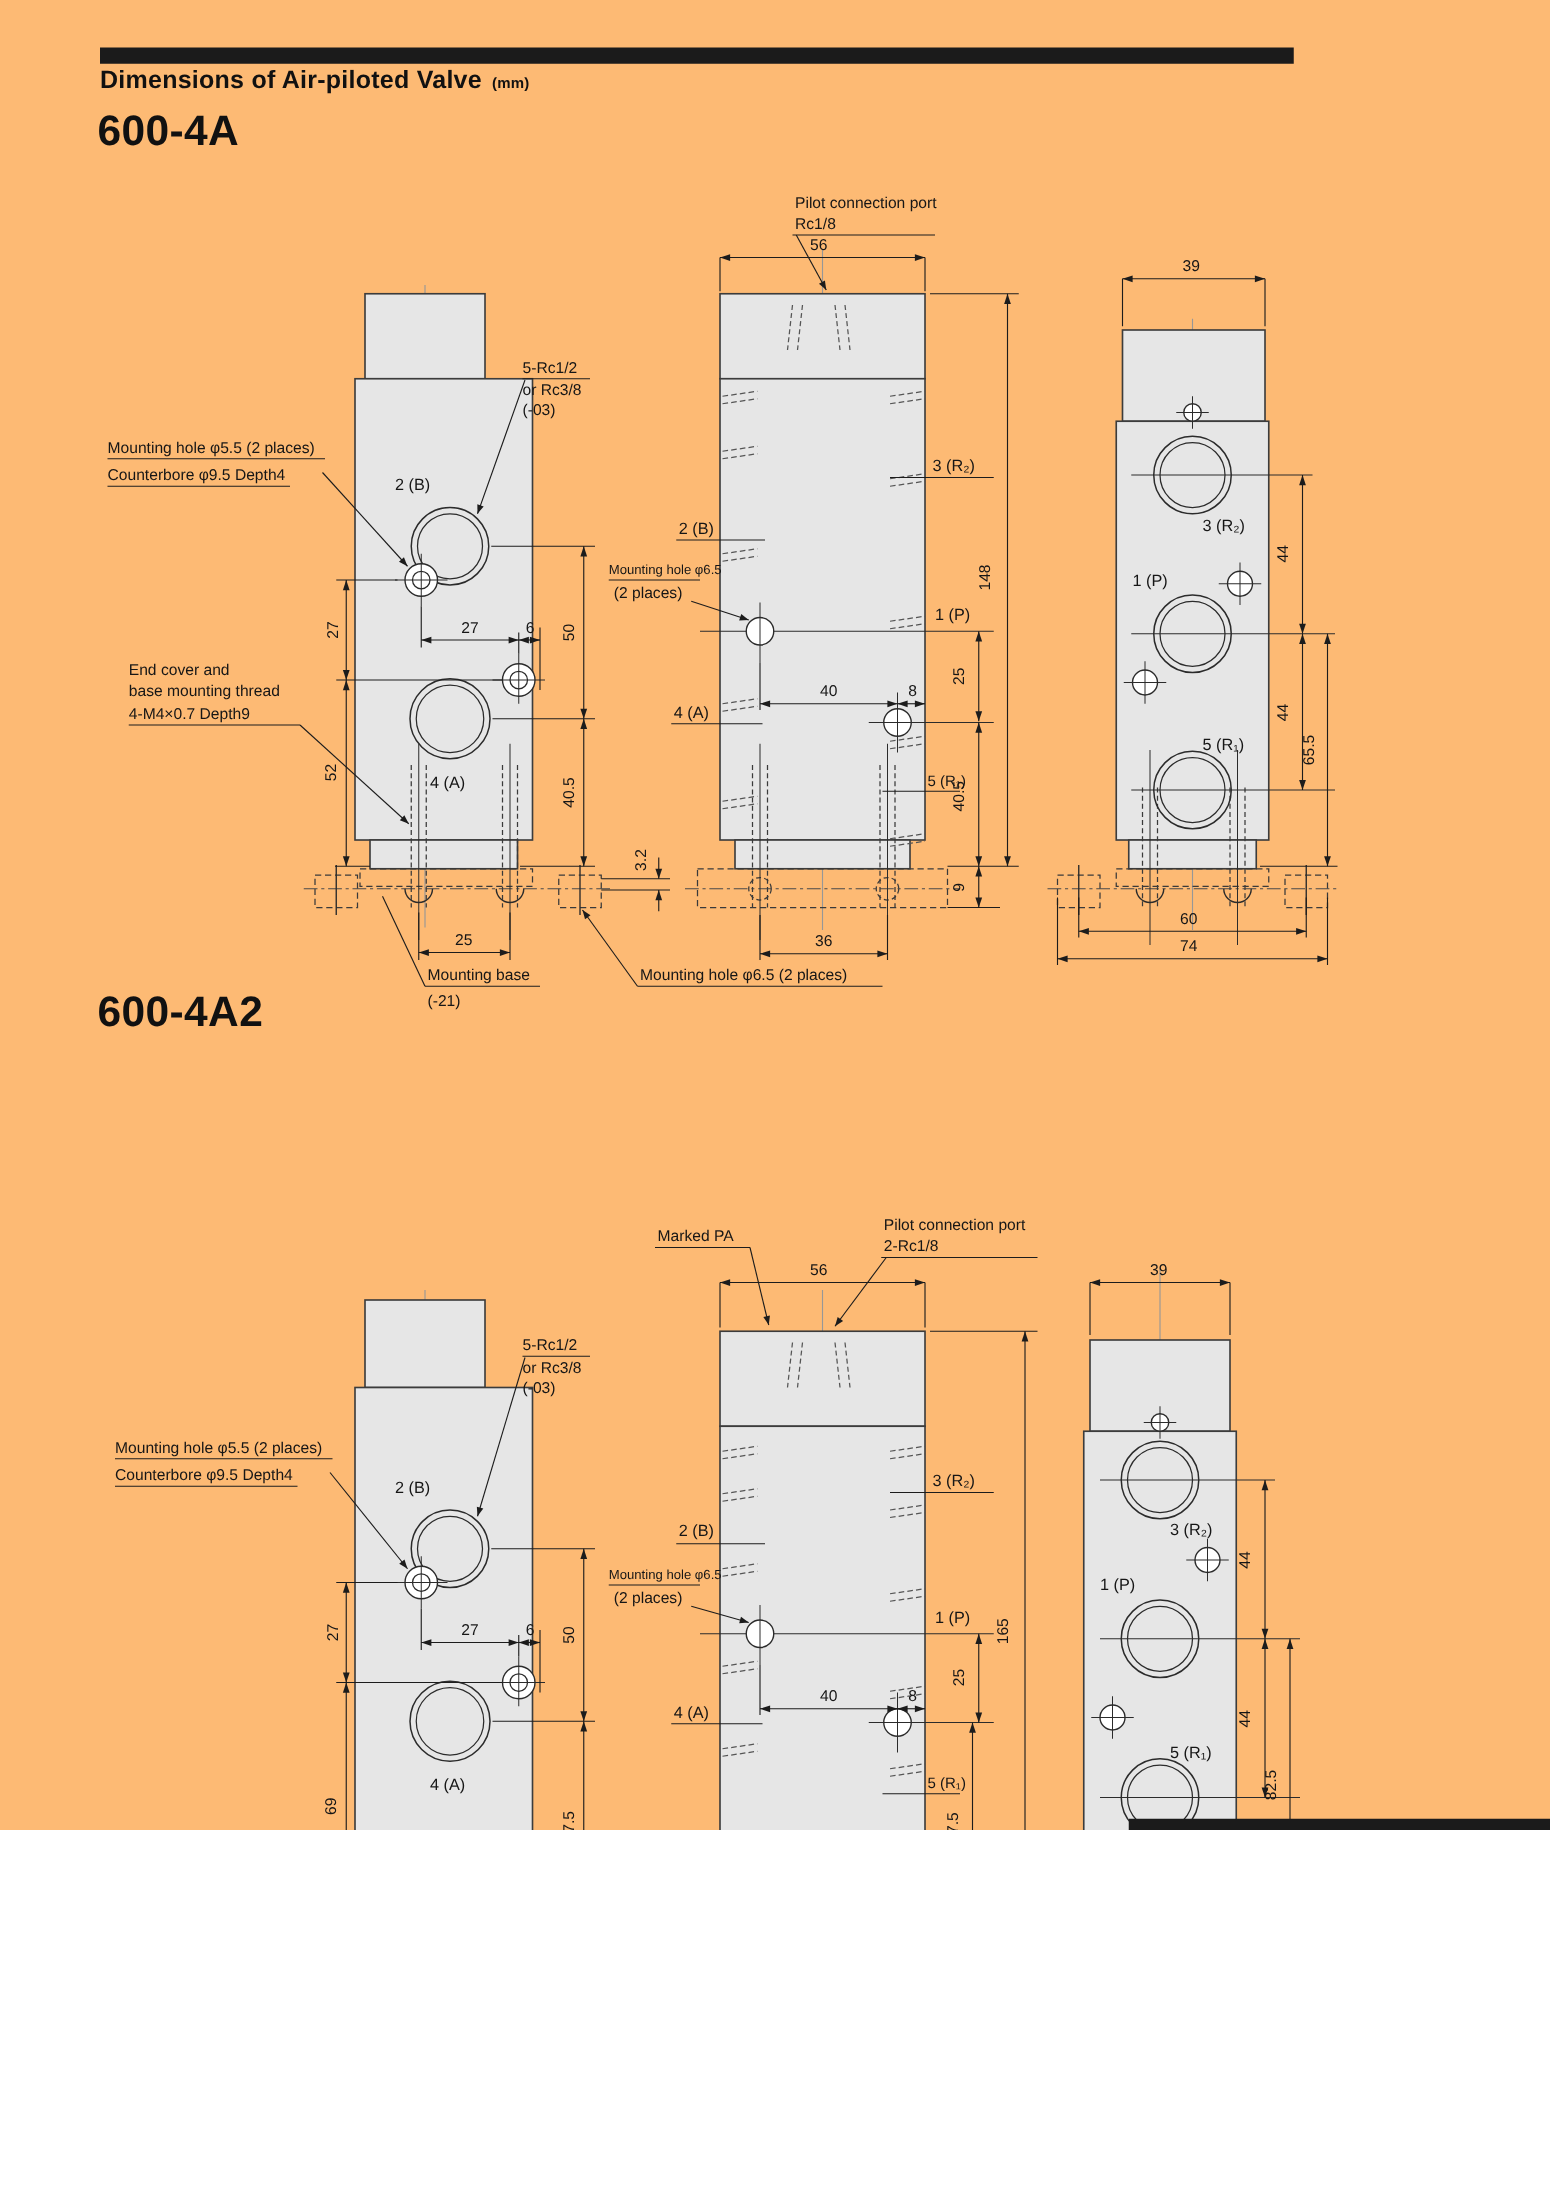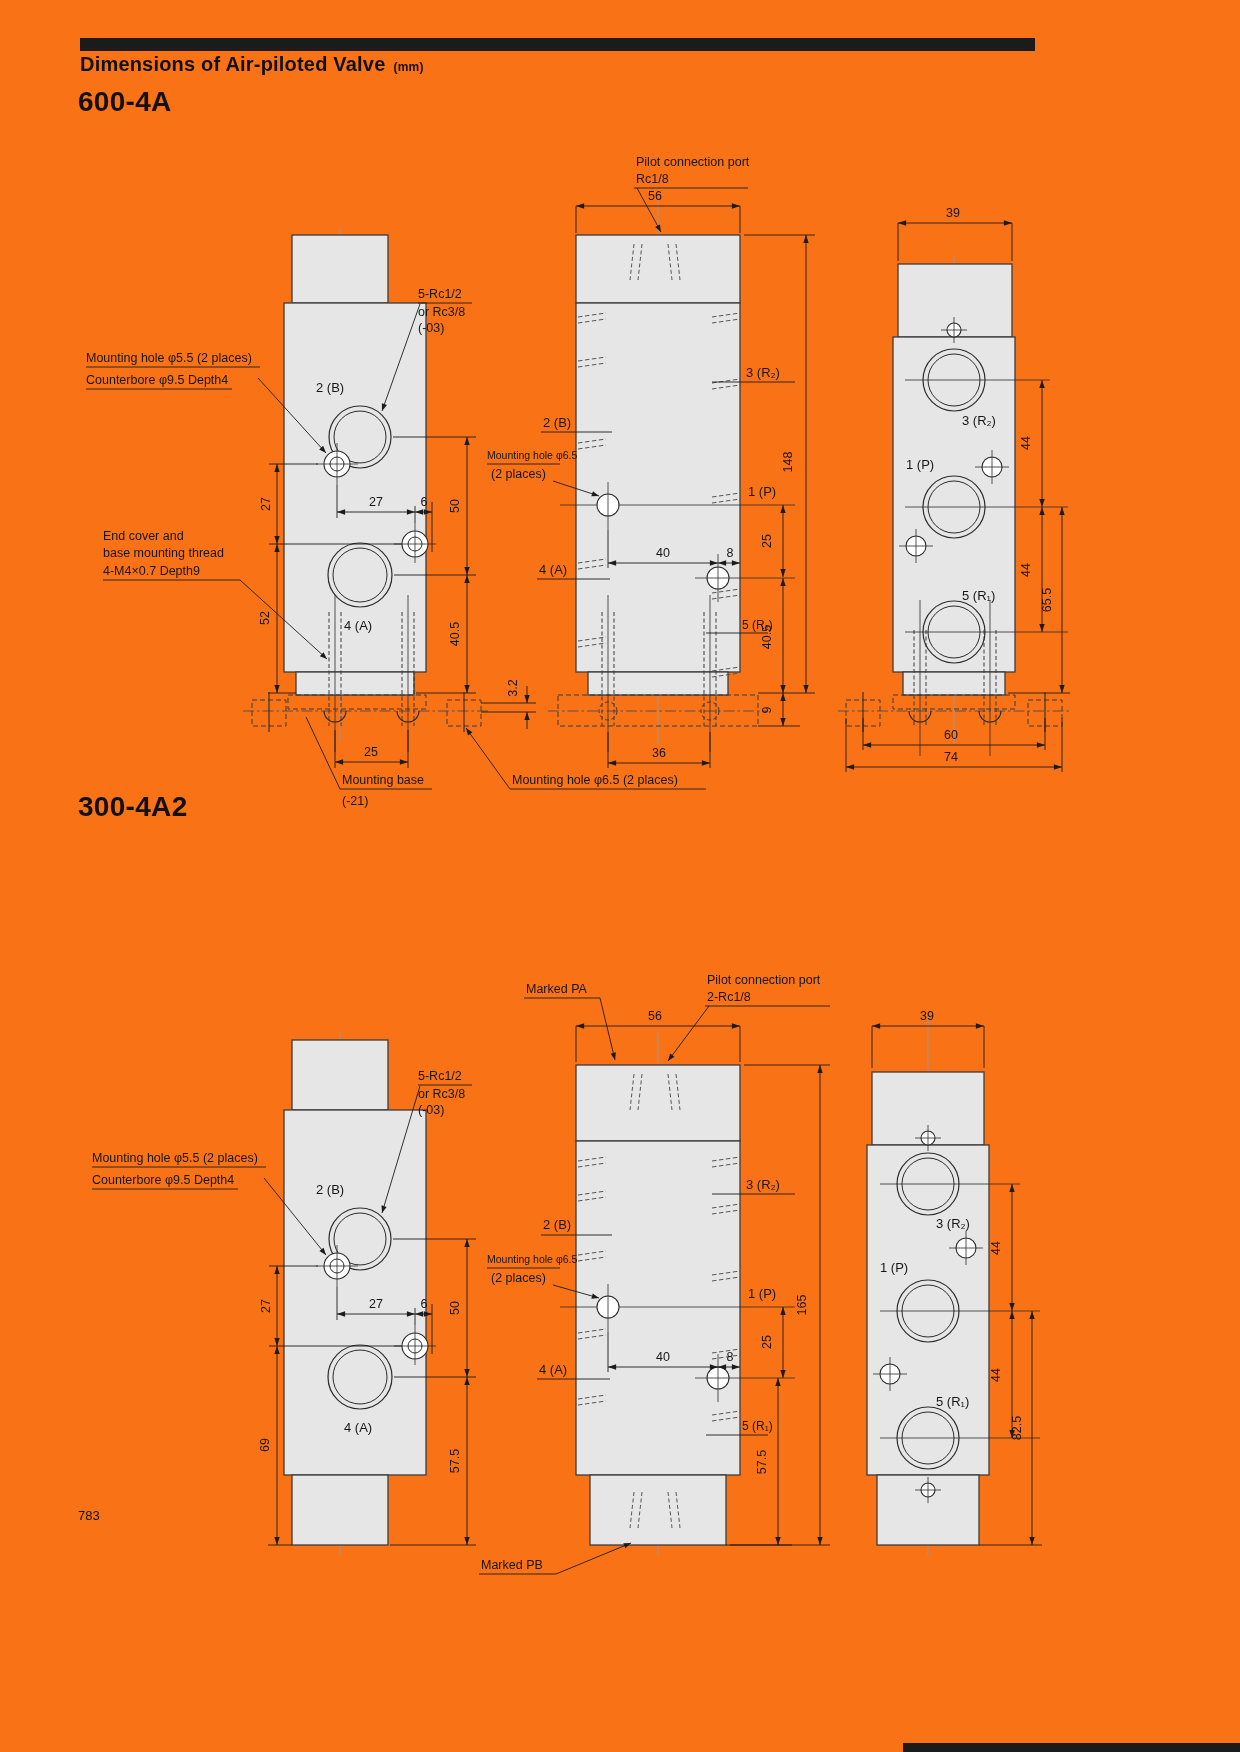--- a/index.html
+++ b/index.html
@@ -1,20 +1,20 @@
 <!DOCTYPE html>
 <html><head>
 <meta charset="utf-8">
 <style>
   html,body{margin:0;padding:0;background:#fff}
-  #page{position:relative;width:1240px;height:1752px;background:#f97316;overflow:hidden;font-family:"Liberation Sans",sans-serif}
+  #page{position:relative;width:1240px;height:1464px;background:#fdba74;overflow:hidden;font-family:"Liberation Sans",sans-serif}
   .topbar{position:absolute;left:80px;top:38px;width:955px;height:13px;background:#1b1b1b}
   .pgtitle{position:absolute;left:80px;top:53px;font-size:20px;font-weight:bold;color:#111;letter-spacing:.2px}
   .pgunit{font-size:12px;font-weight:bold;margin-left:8px}
-  .mtitle{position:absolute;left:78px;font-size:28px;font-weight:bold;color:#111;letter-spacing:.3px}
+  .mtitle{position:absolute;left:78px;font-size:34px;font-weight:bold;color:#111;letter-spacing:.3px}
   #mt1{top:86px}
   #mt2{top:791px}
   .pagenum{position:absolute;left:78px;top:1508px;font-size:13px;color:#111}
   .botbar{position:absolute;right:0;bottom:0;width:337px;height:9px;background:#1b1b1b}
   svg{position:absolute;left:0}
   #svg1{top:140px}
   #svg2{top:840px}
   .body{fill:#e6e6e6;stroke:#3c3c3c;stroke-width:1.3}
   .sol{stroke:#2b2b2b;stroke-width:1.1;fill:none}
   .thin{stroke:#2b2b2b;stroke-width:.8;fill:none}
@@ -40,21 +40,21 @@
 </head>
 <body>
 
 <div id="page">
 
   <div class="topbar"></div>
   <div class="pgtitle">
     <span>Dimensions of Air-piloted Valve</span><span class="pgunit">(mm)</span>
   </div>
   <div class="mtitle" id="mt1">600-4A</div>
-  <div class="mtitle" id="mt2">300-4A2</div>
+  <div class="mtitle" id="mt2">600-4A2</div>
 
   <svg id="svg1" width="1240" height="672" viewBox="0 0 1240 672">
     <defs>
       <marker id="ar1" markerWidth="11" markerHeight="8" refX="9.5" refY="4" orient="auto-start-reverse">
           <path d="M0.5,1 L9.5,4 L0.5,7 Z" fill="#1c1c1c"></path>
         </marker>
       <marker id="lr1" markerWidth="10" markerHeight="8" refX="8.5" refY="4" orient="auto">
           <path d="M0.5,1 L8.5,4 L0.5,7 Z" fill="#1c1c1c"></path>
         </marker>
     </defs>

